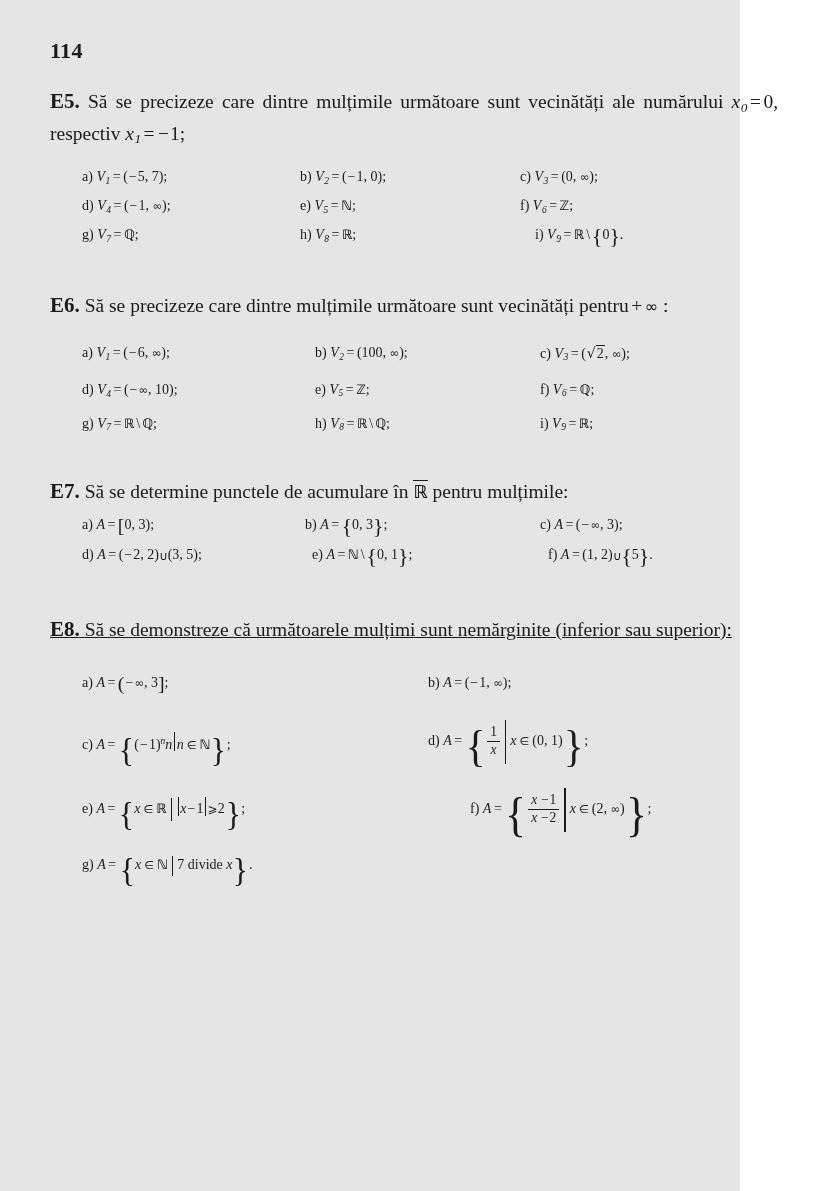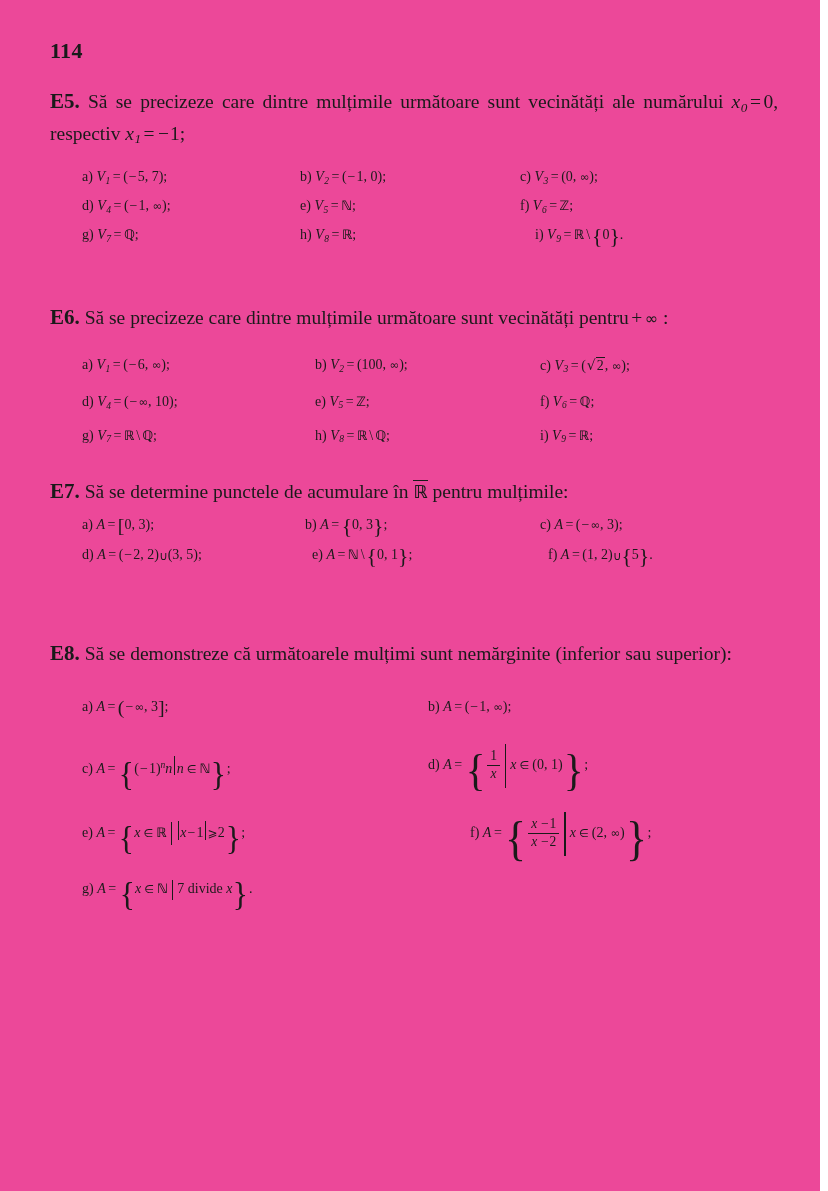--- a/index.html
+++ b/index.html
@@ -11,23 +11,23 @@
     width: 828px;
     height: 1191px;
     position: relative;
     font-family: "Liberation Serif", "DejaVu Serif", serif;
     color: #1a1a1a;
     overflow: hidden;
   }
   .page {
     position: absolute;
     left: 0; top: 0;
-    width: 820px;
+    width: 740px;
     height: 1191px;
-    background: #ec4899;
+    background: #e5e5e5;
   }
   .page-number {
     position: absolute;
     left: 50px;
     top: 38px;
     font-size: 22px;
     font-weight: bold;
     letter-spacing: 0.3px;
   }
 
@@ -253,21 +253,21 @@
         <span class="opt c3">f)&nbsp;<span class="mi">V<span class="sub">6</span></span><span class="op">=</span><span class="bb">ℤ</span>;</span>
       </div>
       <div class="opt-row">
         <span class="opt c1">g)&nbsp;<span class="mi">V<span class="sub">7</span></span><span class="op">=</span><span class="bb">ℚ</span>;</span>
         <span class="opt c2">h)&nbsp;<span class="mi">V<span class="sub">8</span></span><span class="op">=</span><span class="bb">ℝ</span>;</span>
         <span class="opt c3" style="left:485px;">i)&nbsp;<span class="mi">V<span class="sub">9</span></span><span class="op">=</span><span class="bb">ℝ</span><span class="setmin">\</span><span class="bigbrace">{</span>0<span class="bigbrace">}</span>.</span>
       </div>
     </div>
   </div>
 
-  <div class="exercise" style="top: 304px;">
+  <div class="exercise" style="top: 292px;">
     <div class="ex-head nojustify">
       <span class="ex-label">E6.</span>
       <span class="ex-head-text"><span>Să se precizeze care dintre mulțimile următoare sunt vecinătăți pentru</span><span class="op">+</span><span class="inf">∞</span> :</span>
     </div>
 
     <div class="opts" style="margin-top:14px;">
       <div class="opt-row" style="height:38px;">
         <span class="opt c1" style="line-height:38px;text-align:right;">a)&nbsp;<span class="mi">V<span class="sub">1</span></span><span class="op">=</span>(<span class="opn">−</span>6, <span class="inf">∞</span>);</span>
         <span class="opt" style="left:265px;line-height:38px;">b)&nbsp;<span class="mi">V<span class="sub">2</span></span><span class="op">=</span>(100, <span class="inf">∞</span>);</span>
         <span class="opt" style="left:490px;line-height:38px;">c)&nbsp;<span class="mi">V<span class="sub">3</span></span><span class="op">=</span>(<span class="sqrt"><span class="radsym">√</span><span class="radicand">2</span></span>, <span class="inf">∞</span>);</span>
@@ -298,21 +298,21 @@
         <span class="opt d3" style="line-height:30px;">c)&nbsp;<span class="mi">A</span><span class="op">=</span>(<span class="opn">−</span><span class="inf">∞</span>, 3);</span>
       </div>
       <div class="opt-row" style="height:30px;">
         <span class="opt d1" style="line-height:30px;">d)&nbsp;<span class="mi">A</span><span class="op">=</span>(<span class="opn">−</span>2, 2)<span class="cup">∪</span>(3, 5);</span>
         <span class="opt" style="left:262px;line-height:30px;">e)&nbsp;<span class="mi">A</span><span class="op">=</span><span class="bb">ℕ</span><span class="setmin">\</span><span class="bigbrace">{</span>0, 1<span class="bigbrace">}</span>;</span>
         <span class="opt" style="left:498px;line-height:30px;">f)&nbsp;<span class="mi">A</span><span class="op">=</span>(1, 2)<span class="cup">∪</span><span class="bigbrace">{</span>5<span class="bigbrace">}</span>.</span>
       </div>
     </div>
   </div>
 
-  <div class="exercise" style="top: 640px;">
+  <div class="exercise" style="top: 616px; text-decoration: underline;">
     <div class="ex-head">
       <span class="ex-label">E8.</span>
       <span class="ex-head-text">Să se demonstreze că următoarele mulțimi sunt nemărginite (inferior sau superior):</span>
     </div>
 
     <div class="opts" style="margin-top:16px;">
 
       <div class="opt-row" style="height:48px;">
         <span class="opt h1" style="line-height:48px;">a)&nbsp;<span class="mi">A</span><span class="op">=</span><span class="bigparen">(</span><span class="opn">−</span><span class="inf">∞</span>, 3<span class="bigbracket">]</span>;</span>
         <span class="opt h2" style="line-height:48px;">b)&nbsp;<span class="mi">A</span><span class="op">=</span>(<span class="opn">−</span>1, <span class="inf">∞</span>);</span>

